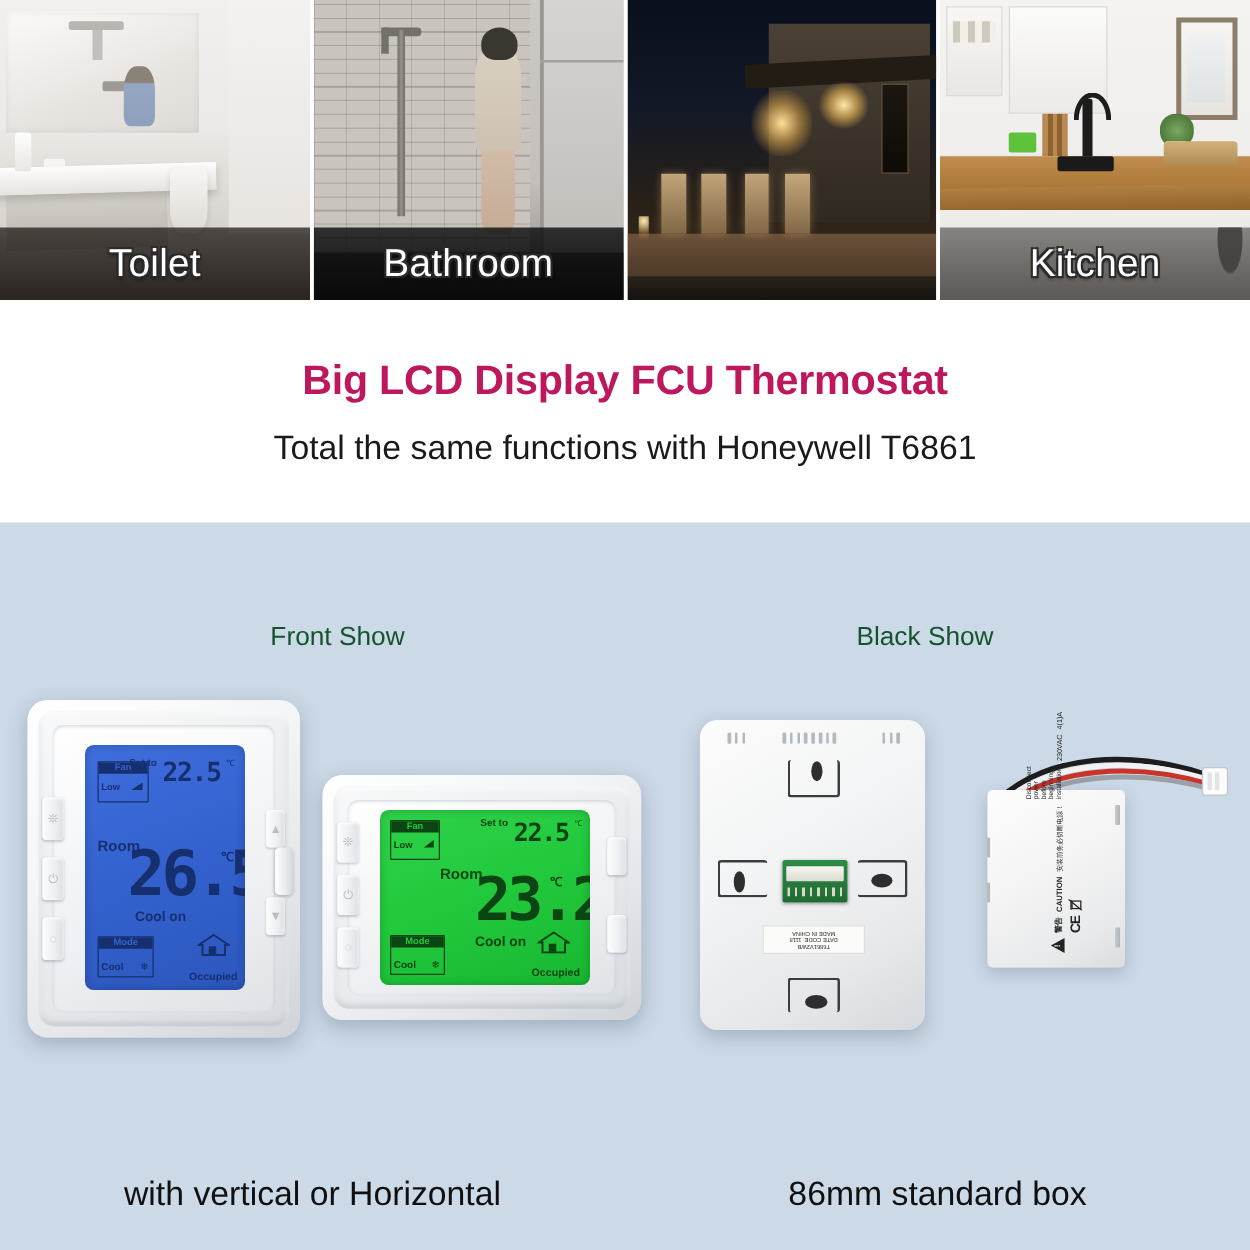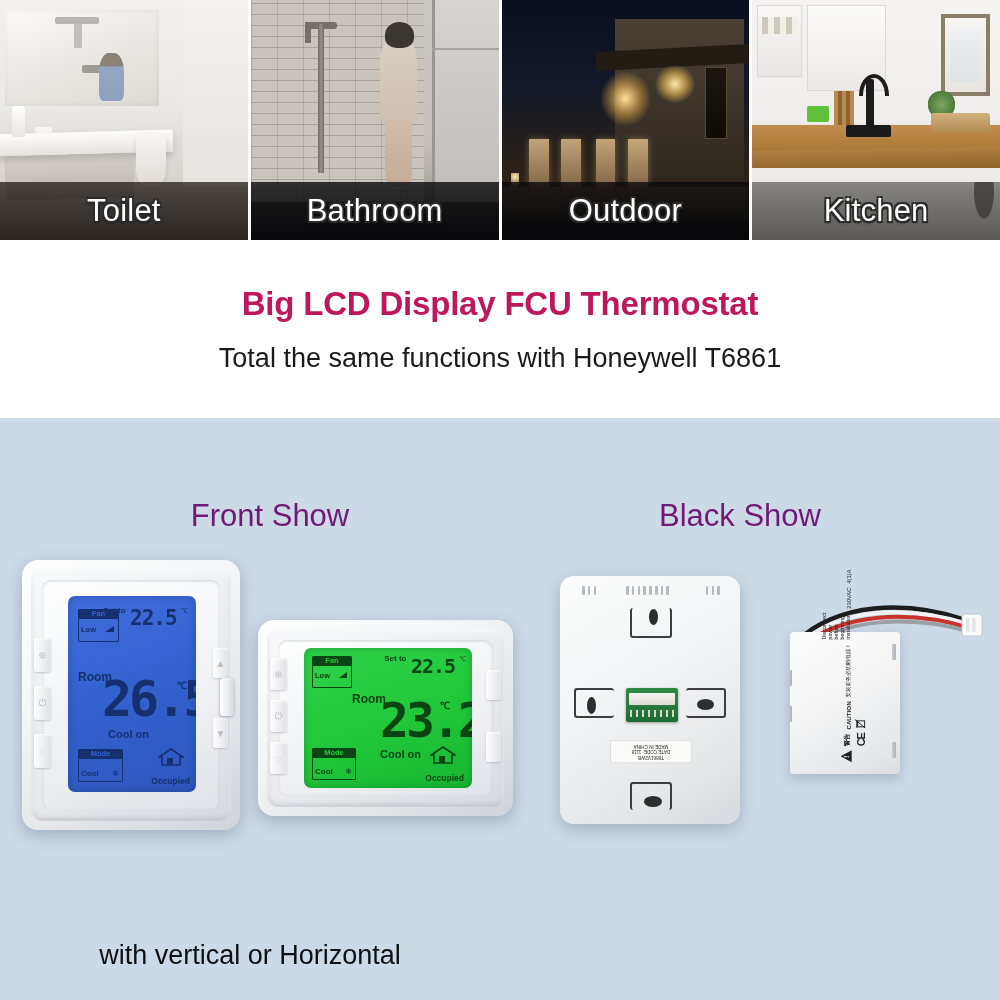--- a/index.html
+++ b/index.html
@@ -311,21 +311,21 @@
   .showcase {
     position:absolute; top:418px; left:0;
     width:1000px; height:582px;
     background:#ccd9e7;
   }
   .show-head-row {
     position:absolute; top:80px; left:0; width:100%;
     display:flex;
   }
   .show-head {
-    font-size:31px; color:#701a75; font-weight:normal; text-align:center;
+    font-size:21px; color:#14532d; font-weight:normal; text-align:center;
   }
   .sh-left  { width:50%; padding-left:40px; }
   .sh-right { width:50%; padding-right:20px; }
 
   
   .tstat {
     position:absolute;
     background:linear-gradient(145deg,#ffffff 0%,#f4f5f6 38%,#e3e5e8 72%,#cfd3d8 100%);
     border-radius:16px;
     box-shadow:0 5px 16px rgba(60,75,95,.30);
@@ -541,21 +541,20 @@
         <div class="glowA"></div>
         <div class="door"></div>
       <div class="deck"></div>
       <div class="chair c1"></div>
         <div class="chair c2"></div>
       <div class="chair c3"></div>
         <div class="chair c4"></div>
       <div class="candle"></div>
       <div class="deck-edge"></div>
     </div>
-    <div class="photo-caption cap-black">Outdoor</div>
   </div>
 
   <div class="photo-cell">
     <div class="photo-art art-kitchen">
       <div class="upper"></div>
         <div class="upper2"></div>
         <div class="shelfitems"></div>
       <div class="frame">
           <div class="frame-in"></div>
         </div>
@@ -780,16 +779,17 @@
         </div>
       </div>
     </div>
   </div>
 
   <div class="captions">
     <div class="cap-col">
       <div class="l2">with vertical or Horizontal</div>
     </div>
     <div class="cap-col">
+      <div class="l2">86mm standard box</div>
     </div>
   </div>
 
 </div>
 
 </body></html>

